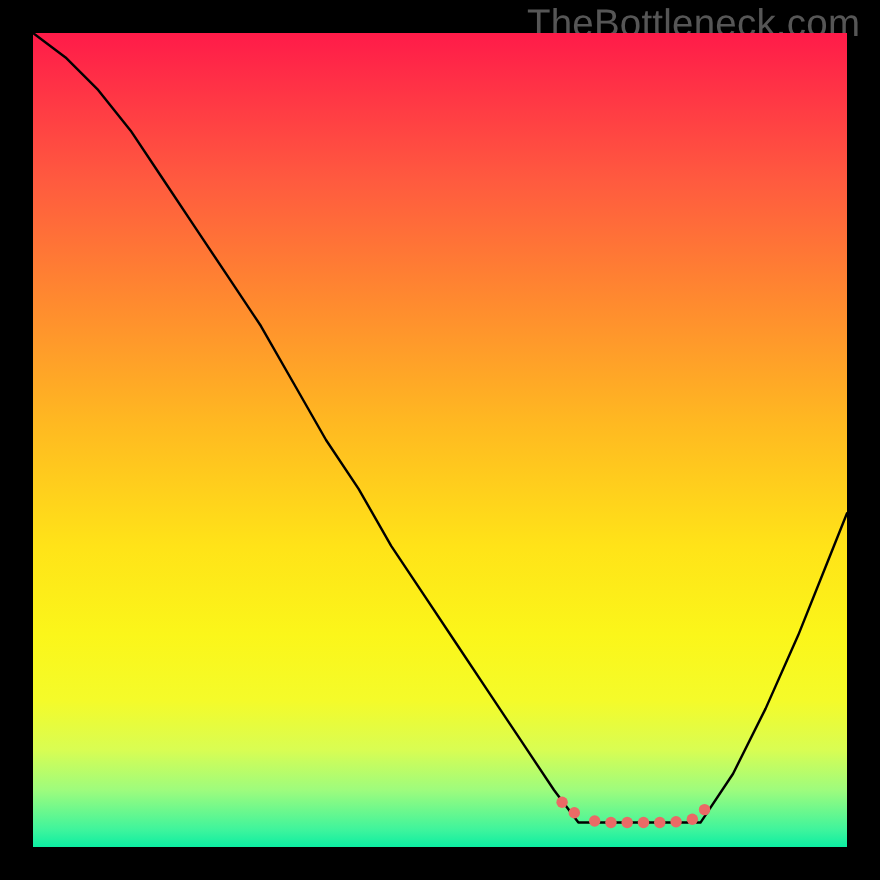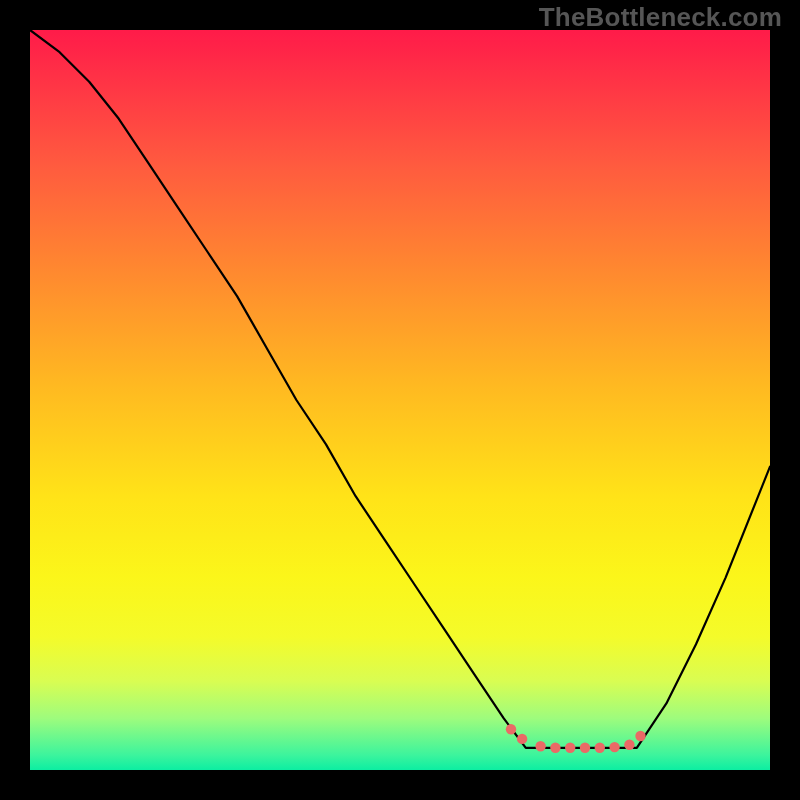--- a/index.html
+++ b/index.html
@@ -8,22 +8,22 @@
     position: relative;
     width: 800px;
     height: 800px;
     background: #000;
   }
   .watermark {
     position: absolute;
     top: 2px;
     right: 18px;
     font-family: Arial, Helvetica, sans-serif;
-    font-size: 26px;
-    font-weight: 700;
+    font-size: 35px;
+    font-weight: 400;
     color: #565656;
     letter-spacing: 0.2px;
   }
   .plot {
     position: absolute;
     left: 30px;
     top: 30px;
     width: 740px;
     height: 740px;
   }

